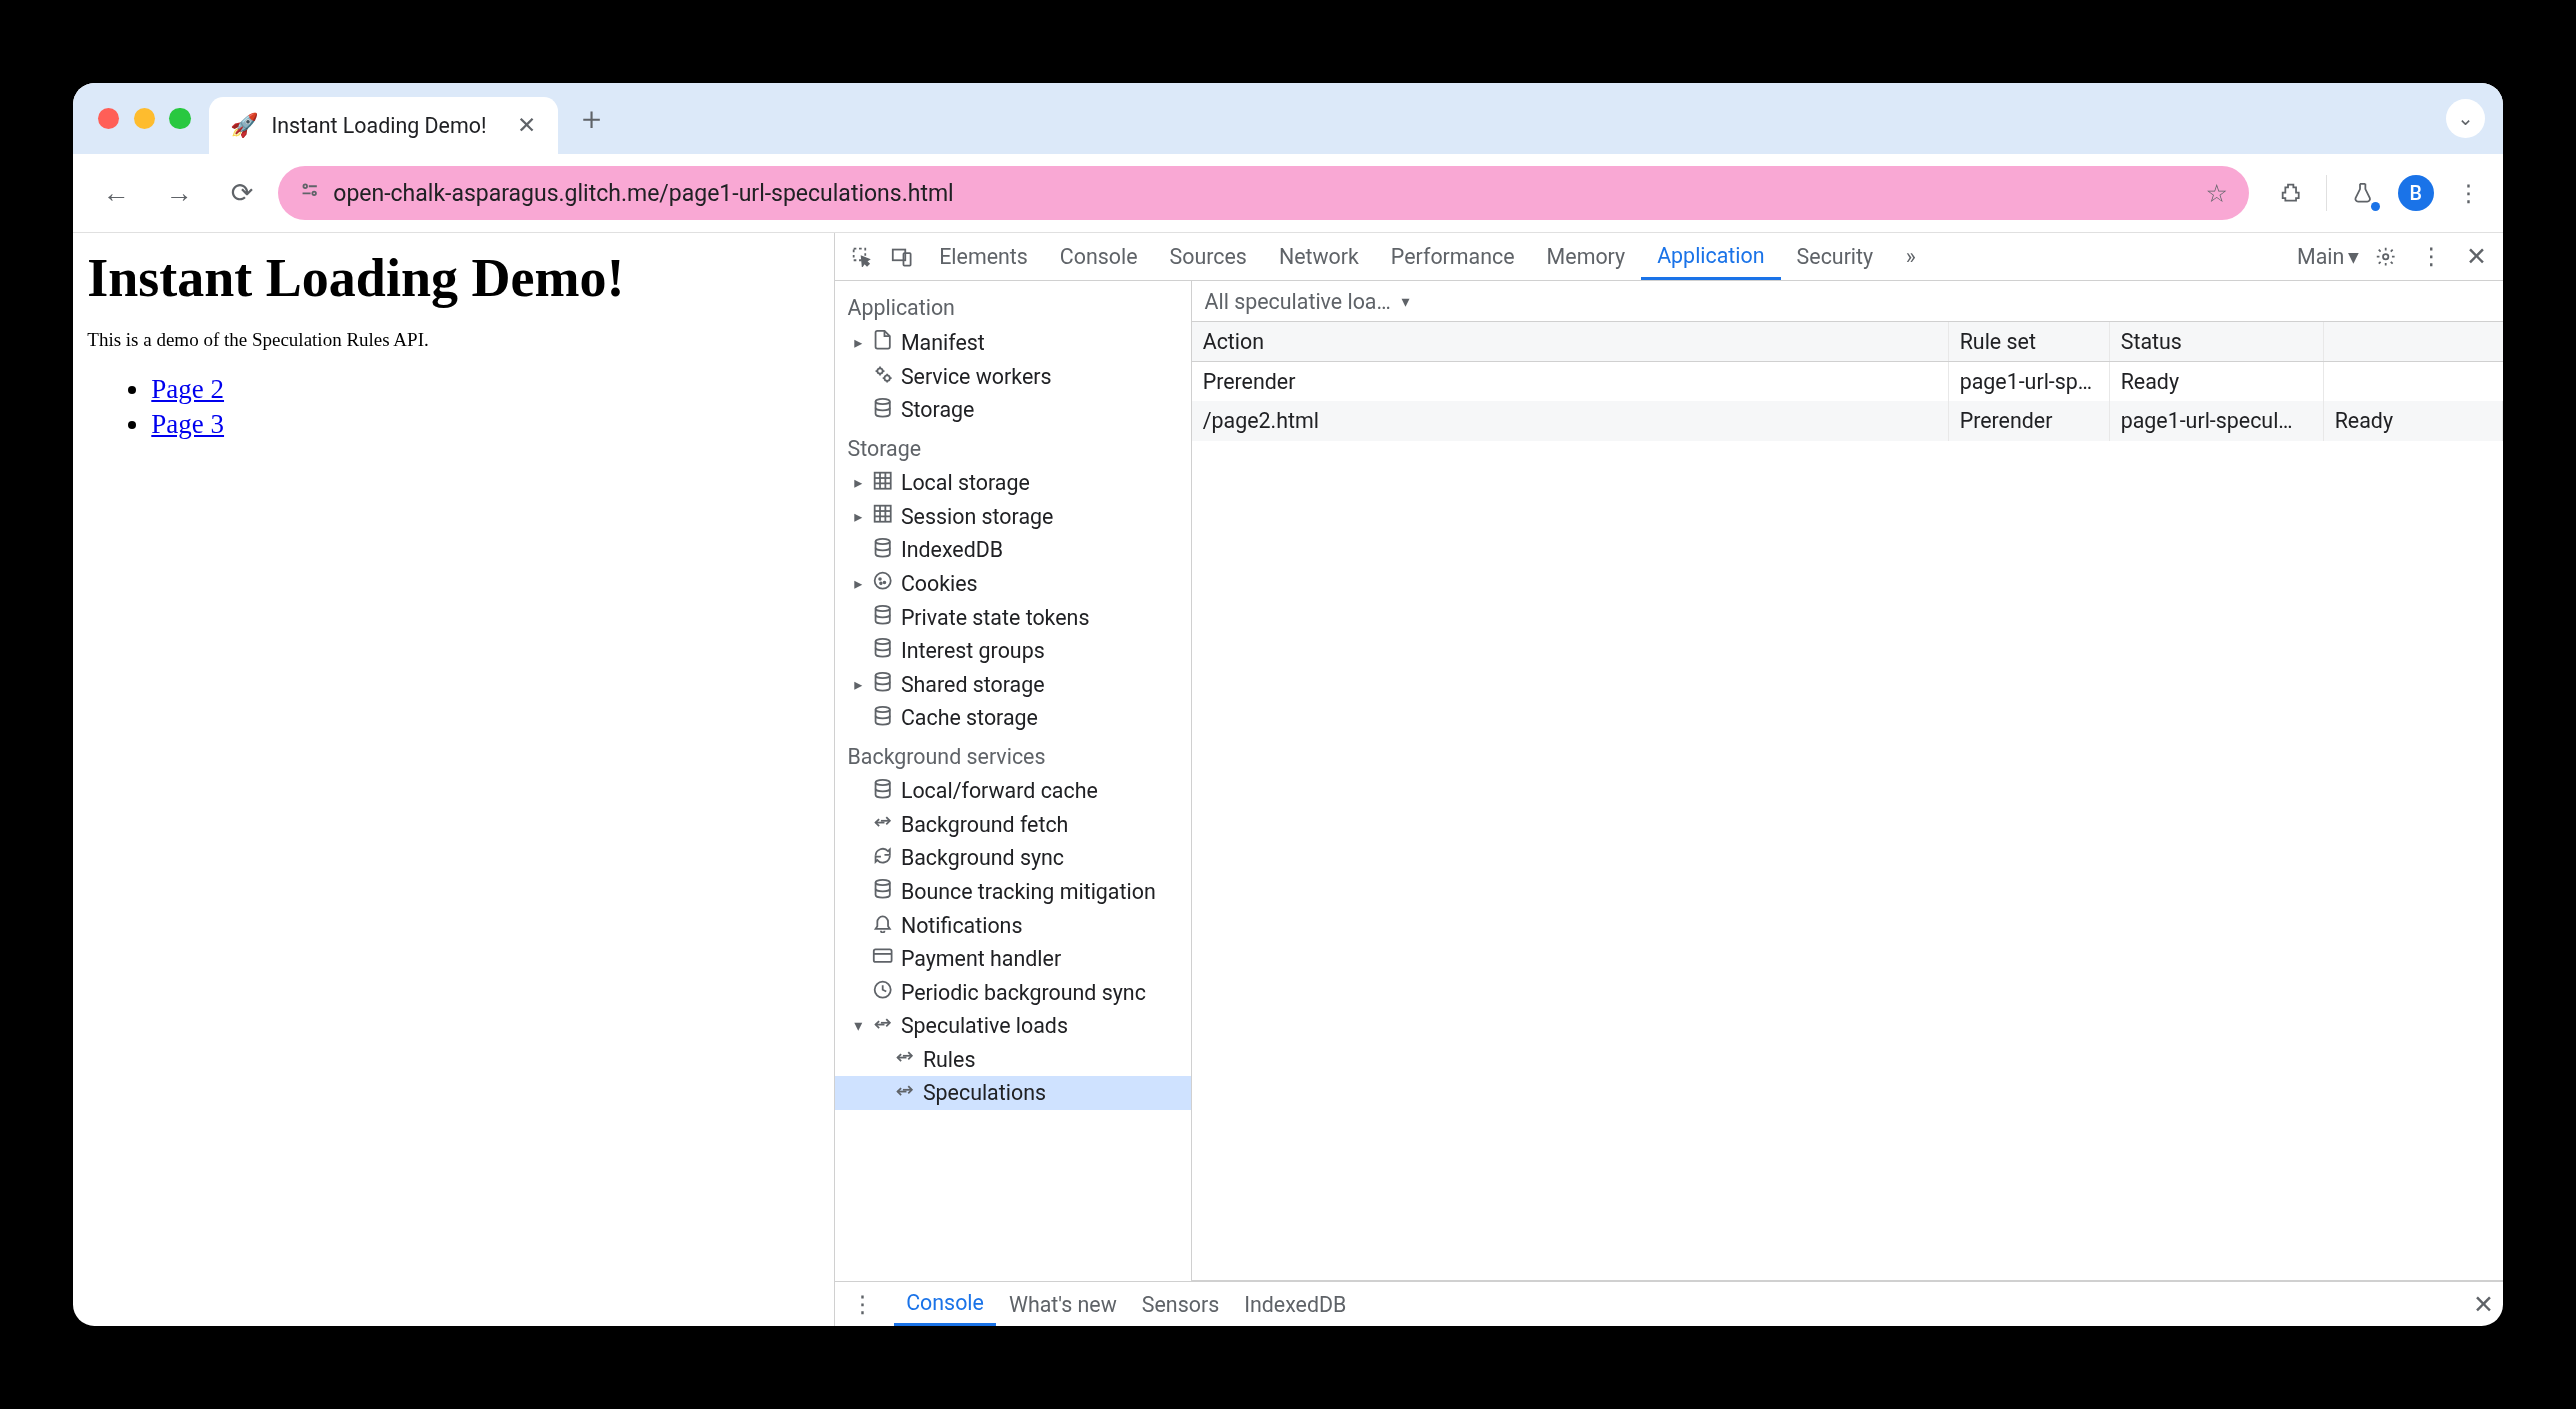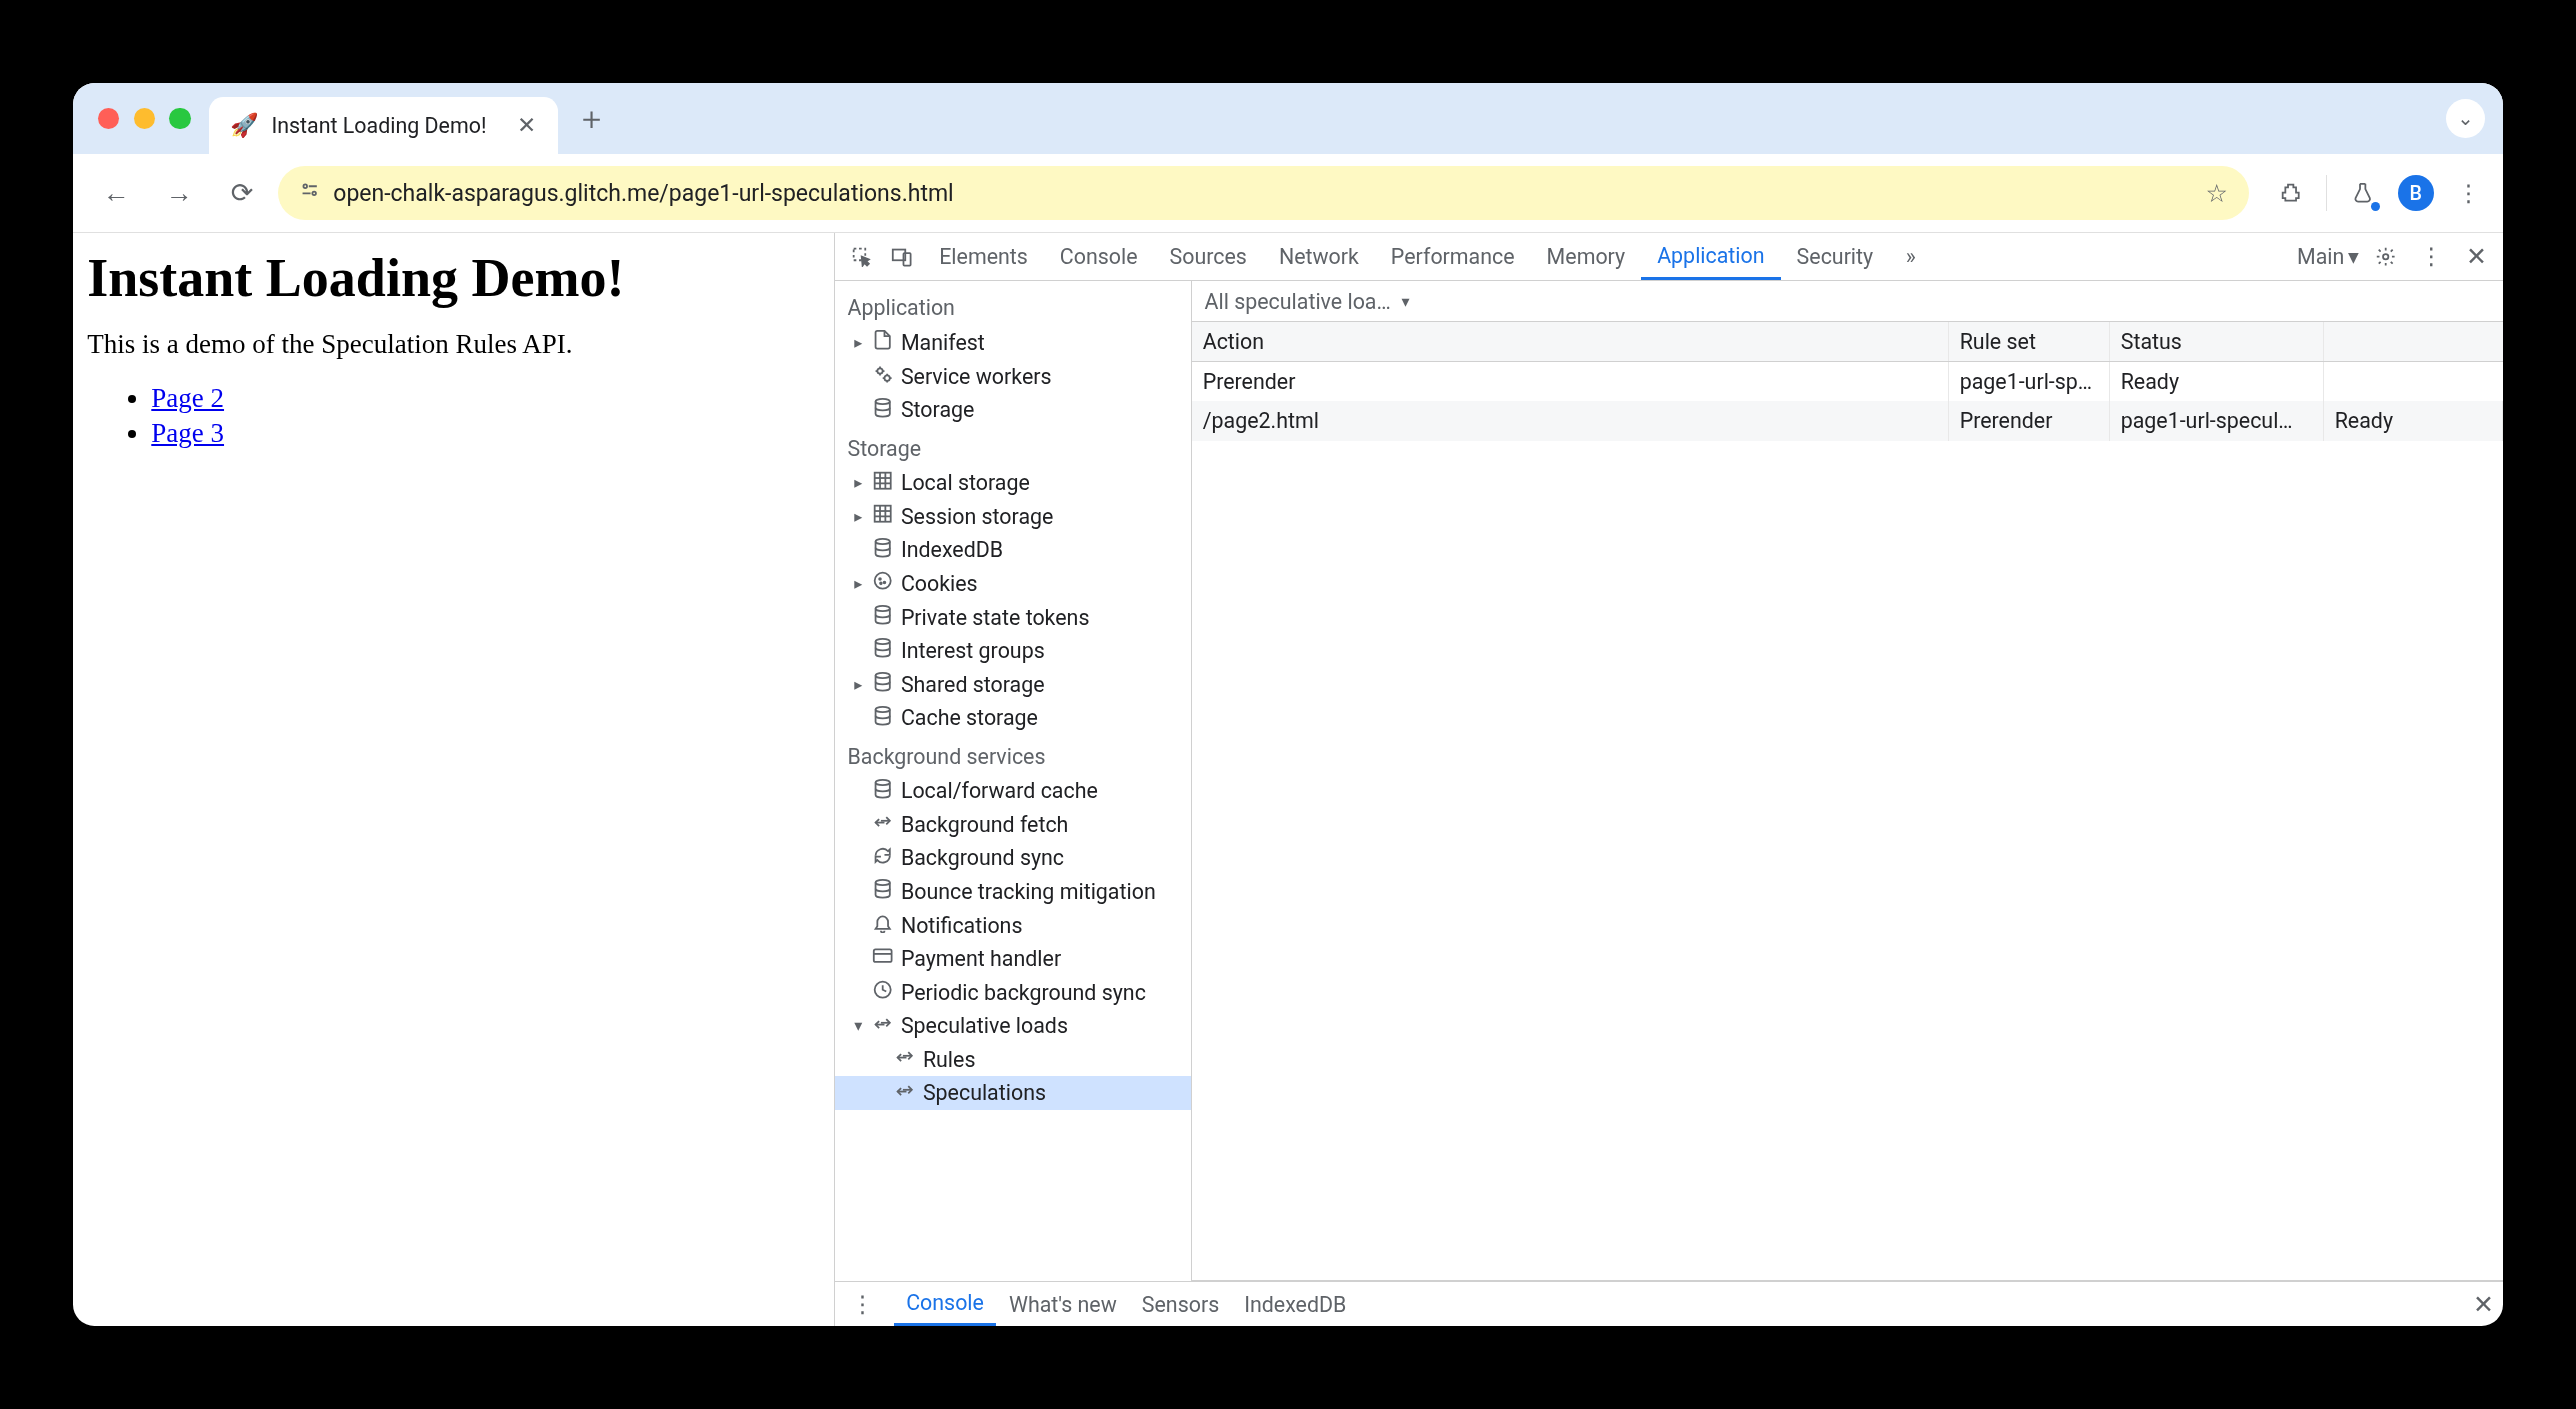--- a/index.html
+++ b/index.html
@@ -62,21 +62,21 @@
   height: 79px;
   display:flex;
   align-items:center;
   padding: 0 16px;
   gap: 9px;
   border-bottom: 0.9px solid #e0e0e0;
 }
 .nav-btn { width:54px; height:54px; display:flex; align-items:center; justify-content:center; color:#5f6368; font-size:27px; cursor:pointer; border-radius:50%; }
 .omnibox {
   flex:1;
-  background:#fef9c3;
+  background:#f9a8d4;
   border-radius: 36px;
   height: 54px;
   display:flex;
   align-items:center;
   padding: 0 21.4px;
   font-size: 23px;
   color:#202124;
   gap: 12.5px;
 }
 .omnibox .site-ctrl { color:#5f6368; font-size:19.7px; }
@@ -92,21 +92,21 @@
   display:flex;
   overflow:hidden;
 }
 .page-viewport {
   width: 761px;
   padding: 14.3px;
   font-family: "Times New Roman", serif;
   color:#000;
 }
 .page-viewport h1 { font-size: 54px; font-weight:bold; margin-bottom: 19.7px; }
-.page-viewport p { font-size: 27px; margin-bottom: 21.4px; }
+.page-viewport p { font-size: 19px; margin-bottom: 21.4px; }
 .page-viewport ul { padding-left: 64px; }
 .page-viewport li { font-size: 27px; line-height:1.3; }
 .page-viewport a { color:#0000ee; text-decoration:underline; }
 
 .devtools {
   flex:1;
   display:flex;
   flex-direction:column;
   border-left: 0.9px solid #d0d0d0;
   font-size: 21.4px;

